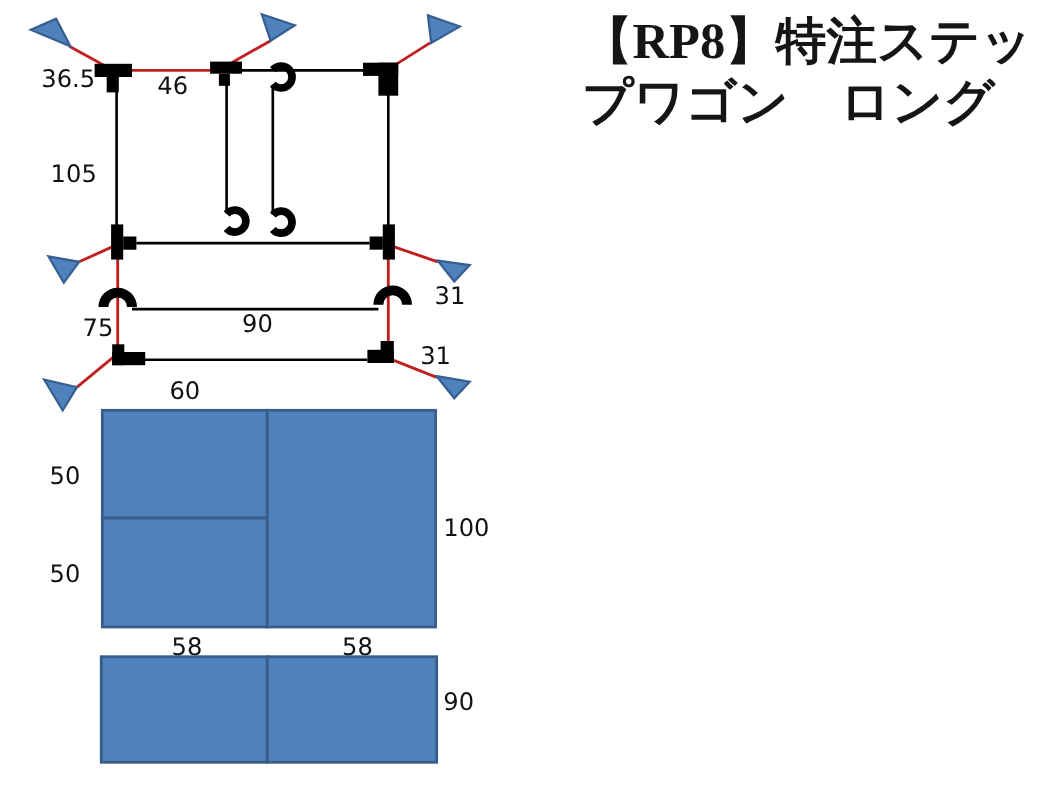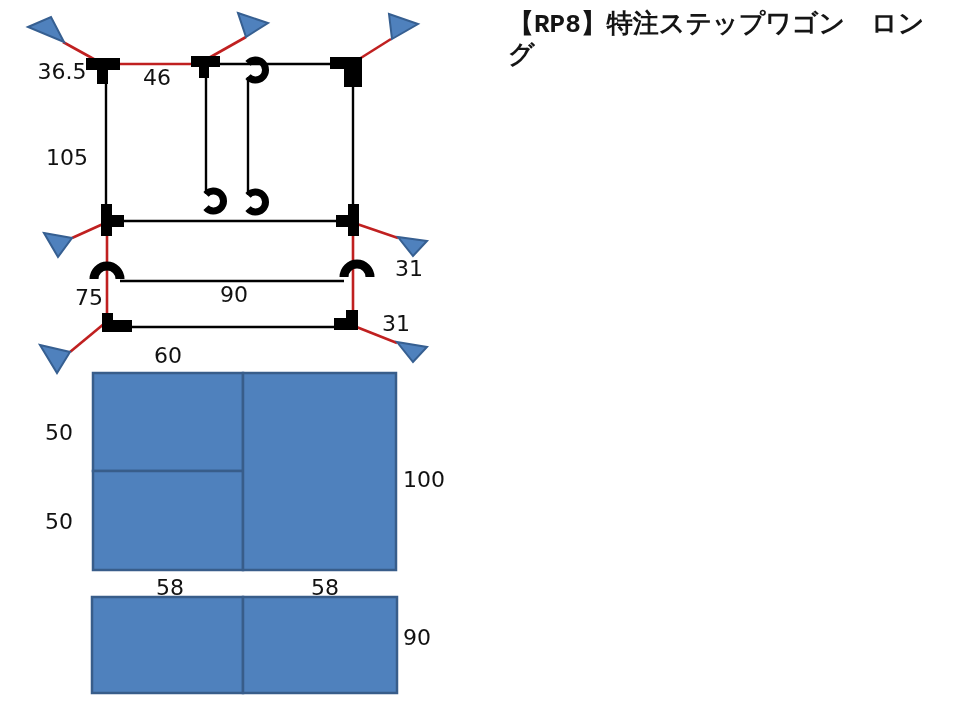--- a/index.html
+++ b/index.html
@@ -10,23 +10,23 @@
   .diagram-svg{position:absolute;left:0;top:0;}
   .pole{stroke:#000000;stroke-width:2.4;fill:none;}
   .rope{stroke:#c02020;stroke-width:2.6;fill:none;}
   .conn{fill:#000000;stroke:none;}
   .hook{stroke:#000000;stroke-width:7;fill:none;}
   .arc{stroke:#000000;stroke-width:9;fill:none;}
   .stake{fill:#4f81bd;stroke:#365f91;stroke-width:2;}
   .panel{fill:#4f81bd;stroke:#385d8a;stroke-width:2.5;}
   .dim{font-size:22px;fill:#111111;text-anchor:middle;font-family:"DejaVu Sans","Liberation Sans",sans-serif;}
   .title{
-    position:absolute;left:508px;top:10px;width:424px;
-    font-size:26px;line-height:1.2;font-weight:600;color:#151515;
-    font-family:Liberation Mono, monospace;
+    position:absolute;left:529px;top:10px;width:424px;
+    font-size:46px;line-height:1.2;font-weight:600;color:#151515;
+    font-family:Liberation Serif, serif;
   }
 </style>
 </head>
 <body>
 
 <div class="stage">
 
   <svg class="diagram-svg" width="960" height="720" viewBox="0 0 960 720">
 
     <g>

